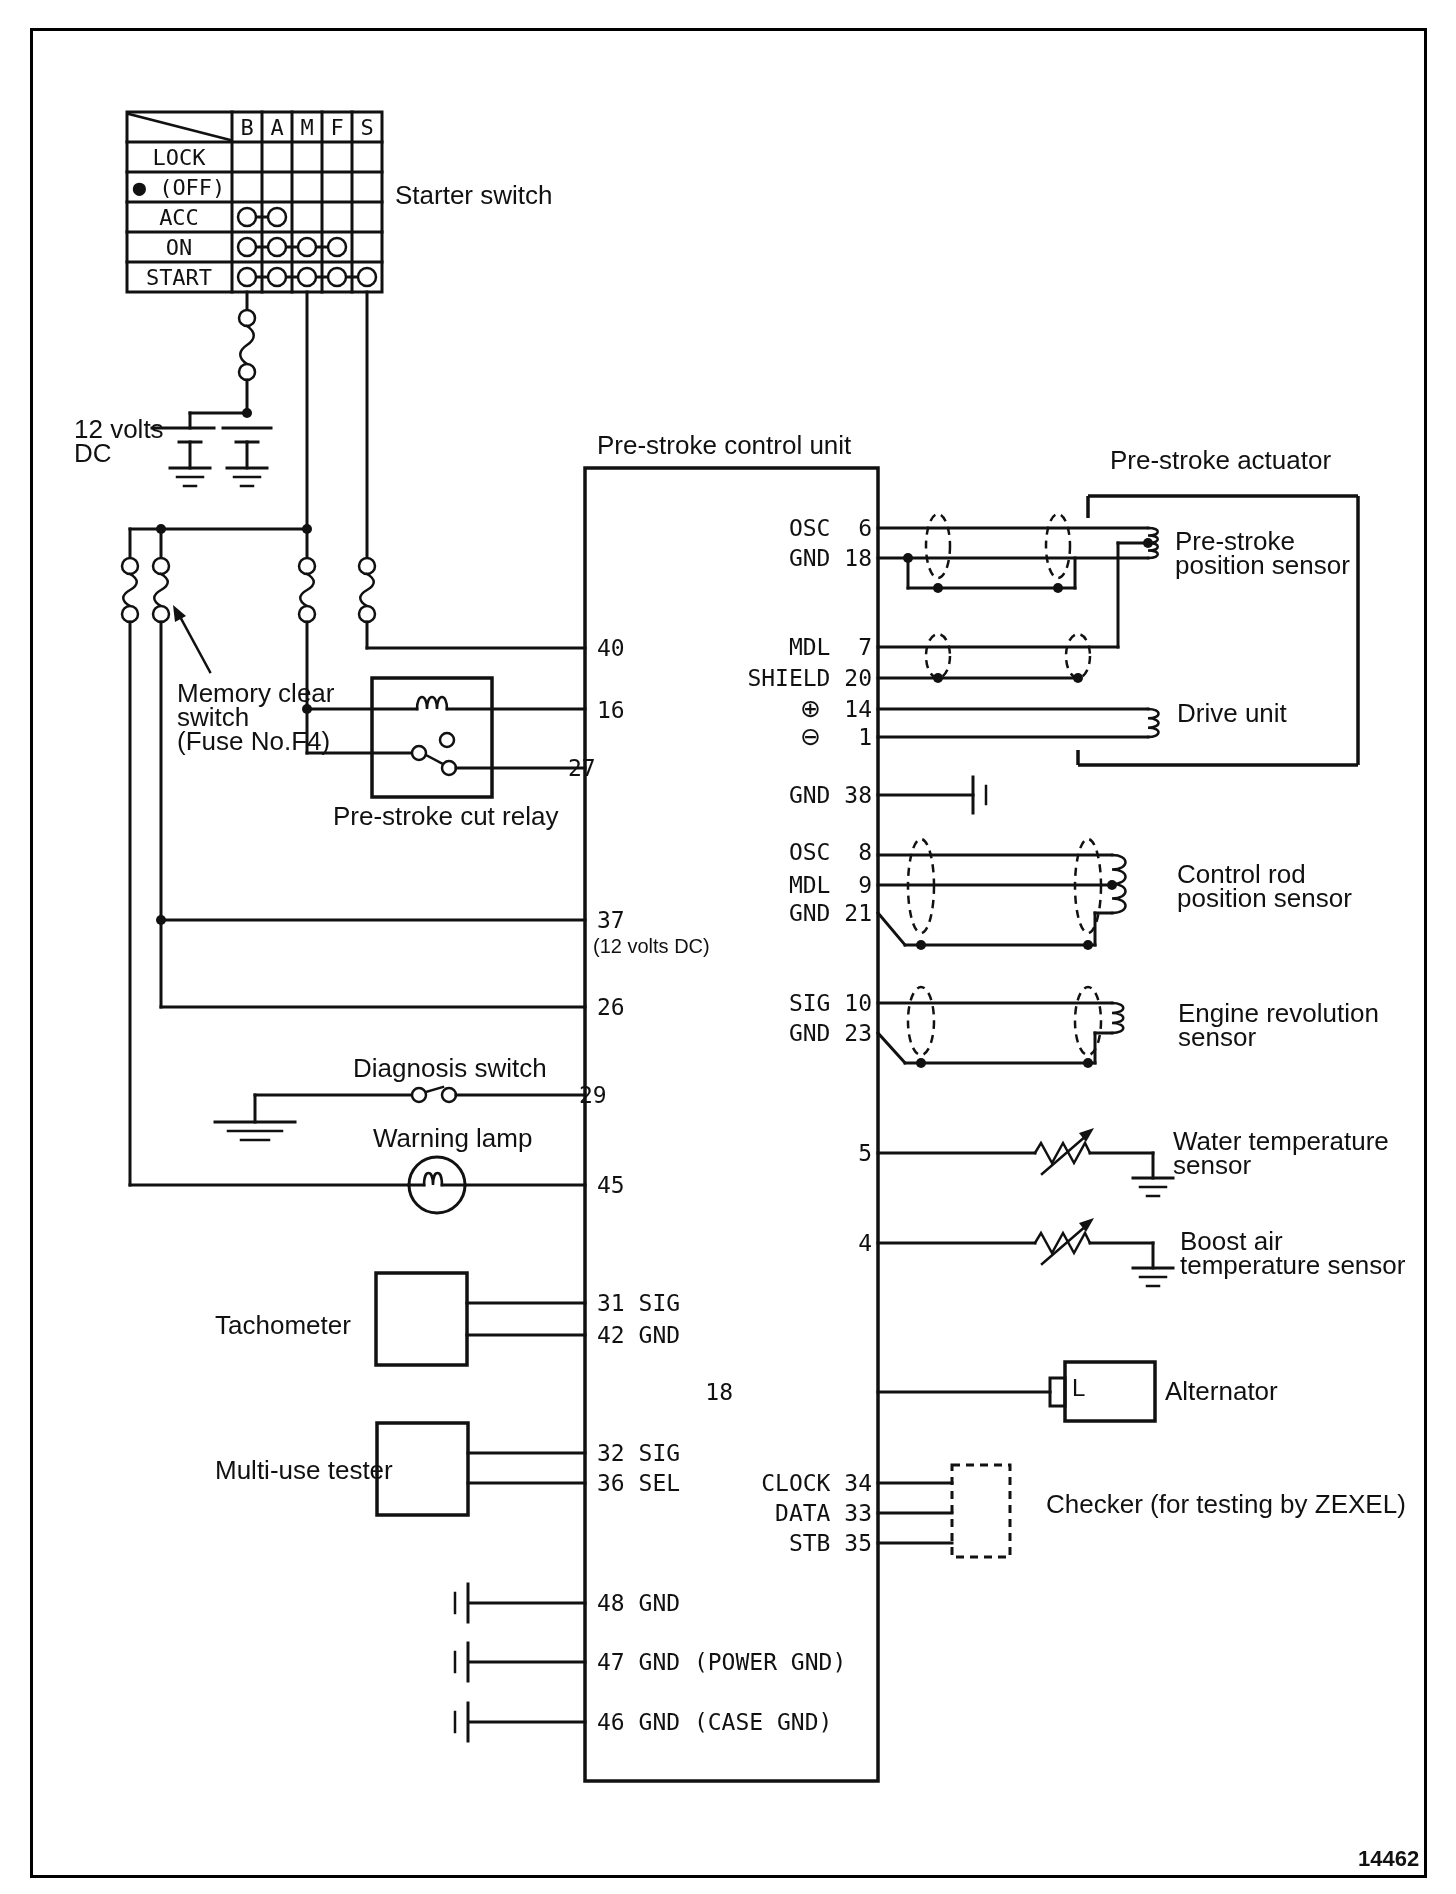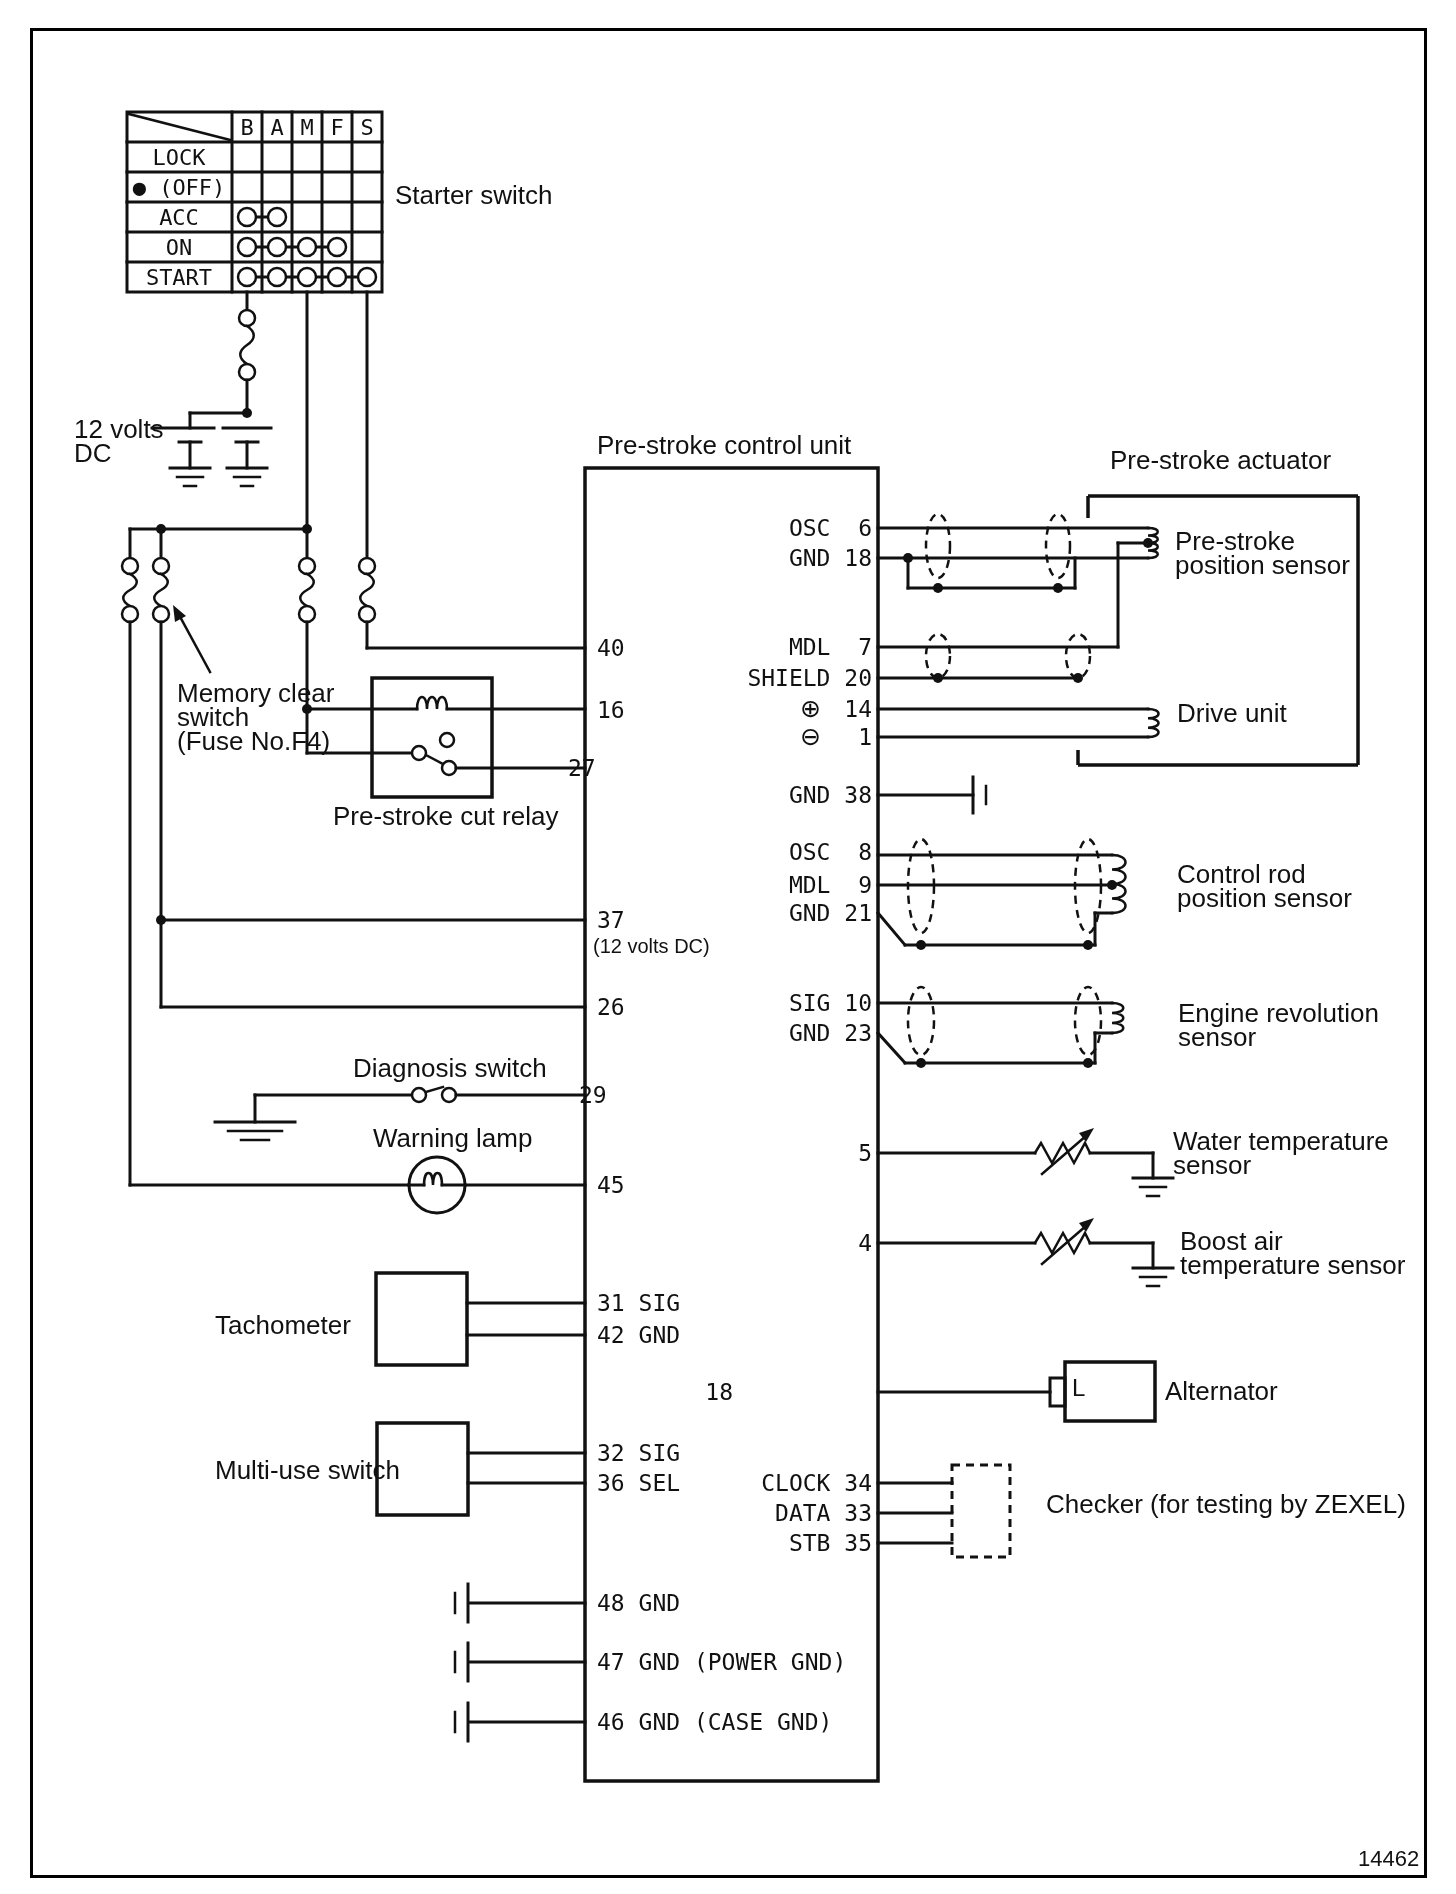--- a/index.html
+++ b/index.html
@@ -9,21 +9,21 @@
   .w{stroke:#111;stroke-width:3;fill:none;stroke-linecap:square;}
   .box{stroke:#111;stroke-width:3.5;fill:none;}
   .oc{fill:#fff;stroke:#111;stroke-width:2.5;}
   .dot{fill:#111;stroke:none;}
   .dash{stroke:#111;stroke-width:2.5;fill:none;stroke-dasharray:8 6;}
   .lbl{position:absolute;font-size:26px;line-height:24px;white-space:pre-line;}
   .pin{position:absolute;font-family:"DejaVu Sans Mono","Liberation Mono",monospace;font-size:23px;white-space:pre;transform:translateY(-50%);}
   .pin.r{text-align:right;}
   .sym{position:absolute;font-size:25px;transform:translateY(-52%);font-family:"DejaVu Sans",sans-serif;}
   .cell{position:absolute;font-family:"DejaVu Sans Mono","Liberation Mono",monospace;font-size:22px;transform:translate(-50%,-50%);white-space:pre;}
-  .fig{position:absolute;font-size:22px;}
+  .fig{position:absolute;font-size:22px;font-weight:bold;}
 </style>
 </head>
 <body>
 
 <div class="frame"></div>
 
 <svg id="wires" width="1456" height="1894" viewBox="0 0 1456 1894">
 
   <g>
     <rect x="127" y="112" width="255" height="180" class="w"></rect>
@@ -323,21 +323,21 @@
 <div class="lbl" style="left:1173px;top:1129px">Water temperature
 sensor</div>
 <div class="lbl" style="left:1180px;top:1229px">Boost air
 temperature sensor</div>
 <div class="lbl" style="left:1165px;top:1379px">Alternator</div>
 <div class="lbl" style="left:1072px;top:1376px;font-size:24px">L</div>
 <div class="lbl" style="left:1046px;top:1492px">Checker (for testing by ZEXEL)</div>
 <div class="lbl" style="left:353px;top:1056px">Diagnosis switch</div>
 <div class="lbl" style="left:373px;top:1126px">Warning lamp</div>
 <div class="lbl" style="left:215px;top:1313px">Tachometer</div>
-<div class="lbl" style="left:215px;top:1458px">Multi-use switch</div>
+<div class="lbl" style="left:215px;top:1458px">Multi-use tester</div>
 <div class="fig" style="left:1358px;top:1846px">14462</div>
 
 <div class="pin" style="left:597px;top:648px">40</div>
 <div class="pin" style="left:597px;top:710px">16</div>
 <div class="pin" style="left:568px;top:768px">27</div>
 <div class="pin" style="left:597px;top:920px">37</div>
 <div class="lbl" style="left:593px;top:934px;font-size:20px">(12 volts DC)</div>
 <div class="pin" style="left:597px;top:1007px">26</div>
 <div class="pin" style="left:579px;top:1095px">29</div>
 <div class="pin" style="left:597px;top:1185px">45</div>

